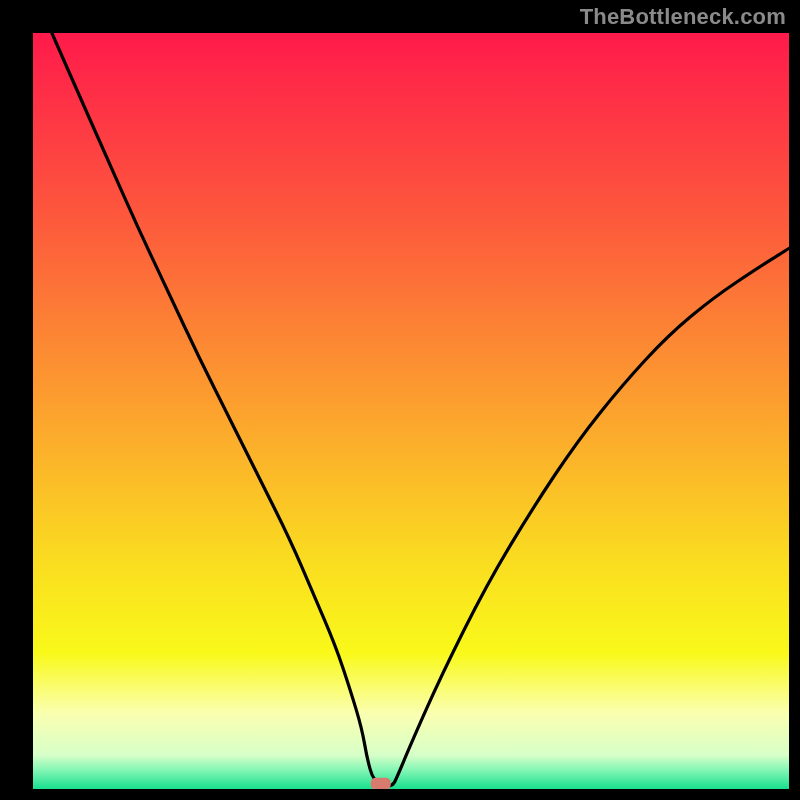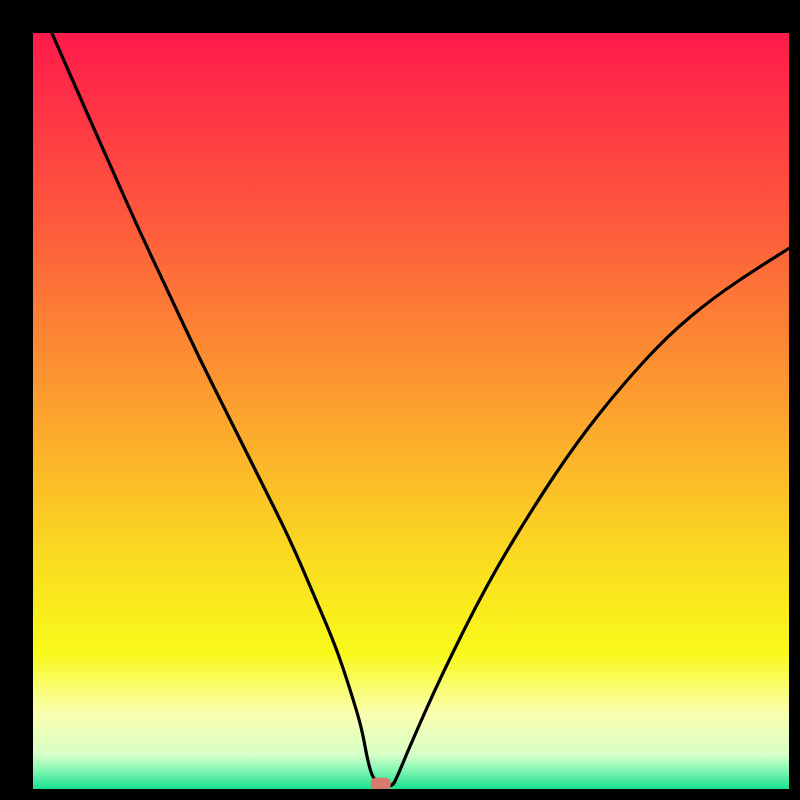--- a/index.html
+++ b/index.html
@@ -33,20 +33,21 @@
     left: 0;
     width: 800px;
     height: 800px;
     display: block;
   }
 </style>
 </head>
 <body>
 
 <div class="frame">
+  <div class="watermark">TheBottleneck.com</div>
 
   <svg class="plot" viewBox="0 0 800 800">
     <defs>
       <linearGradient id="bg-grad" x1="0" y1="0" x2="0" y2="1">
           <stop offset="0.00%" stop-color="#ff1a4b"></stop>
           <stop offset="25.00%" stop-color="#fd5a3c"></stop>
           <stop offset="50.00%" stop-color="#fca22e"></stop>
           <stop offset="70.00%" stop-color="#fadd20"></stop>
           <stop offset="82.00%" stop-color="#f9f91a"></stop>
           <stop offset="90.00%" stop-color="#faffb0"></stop>

